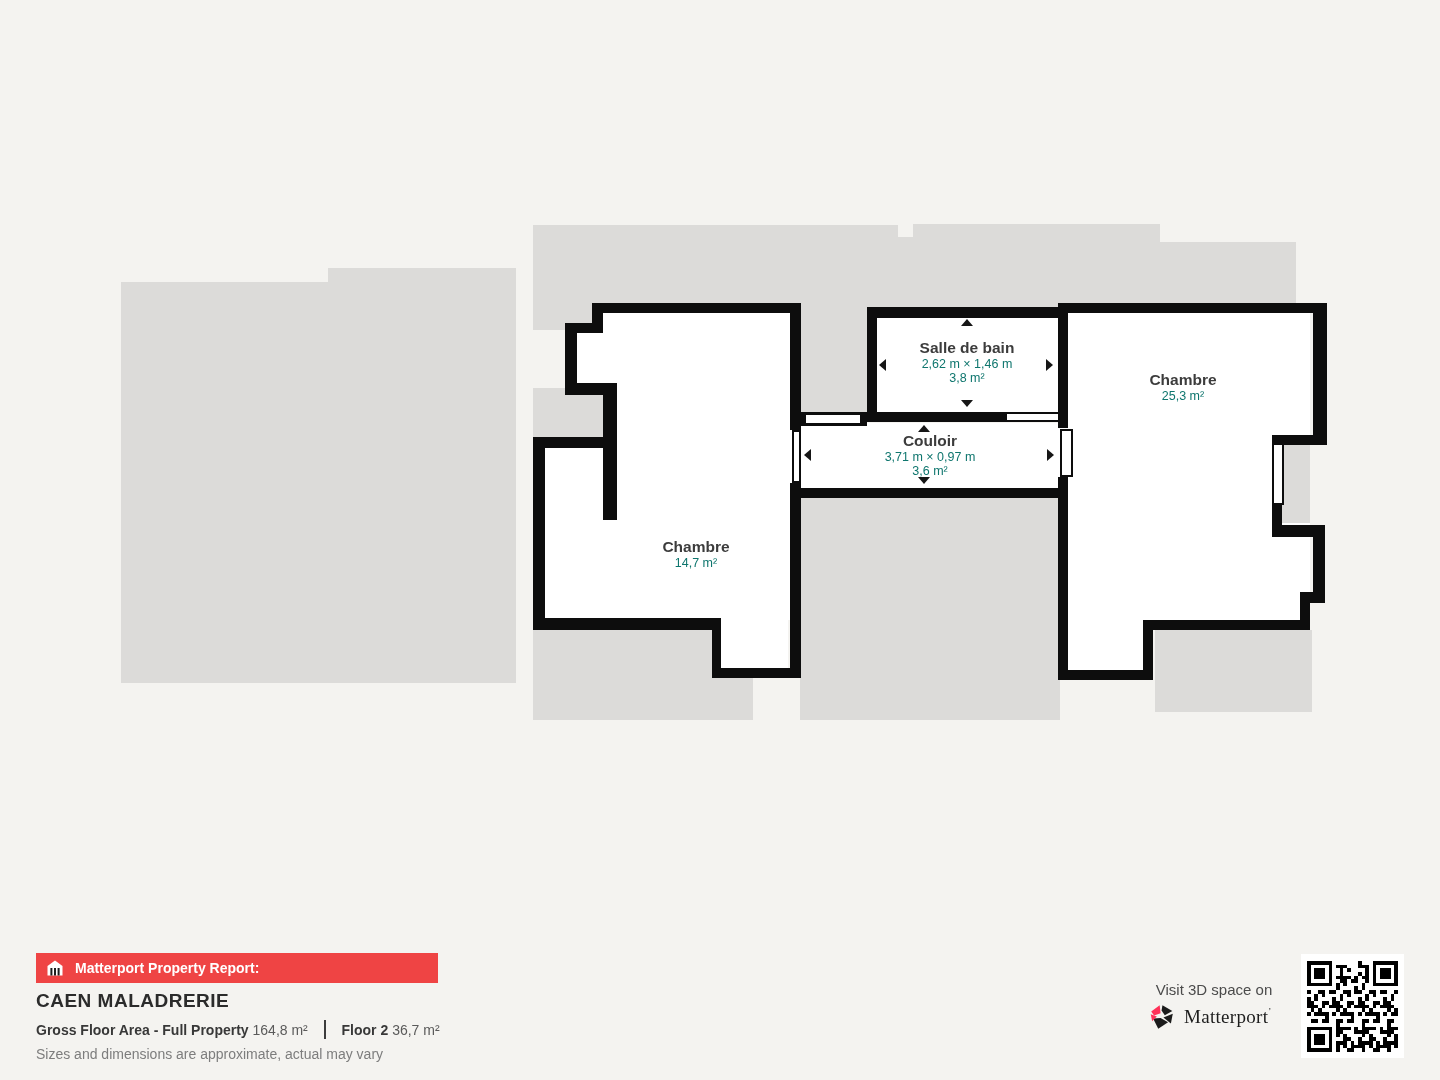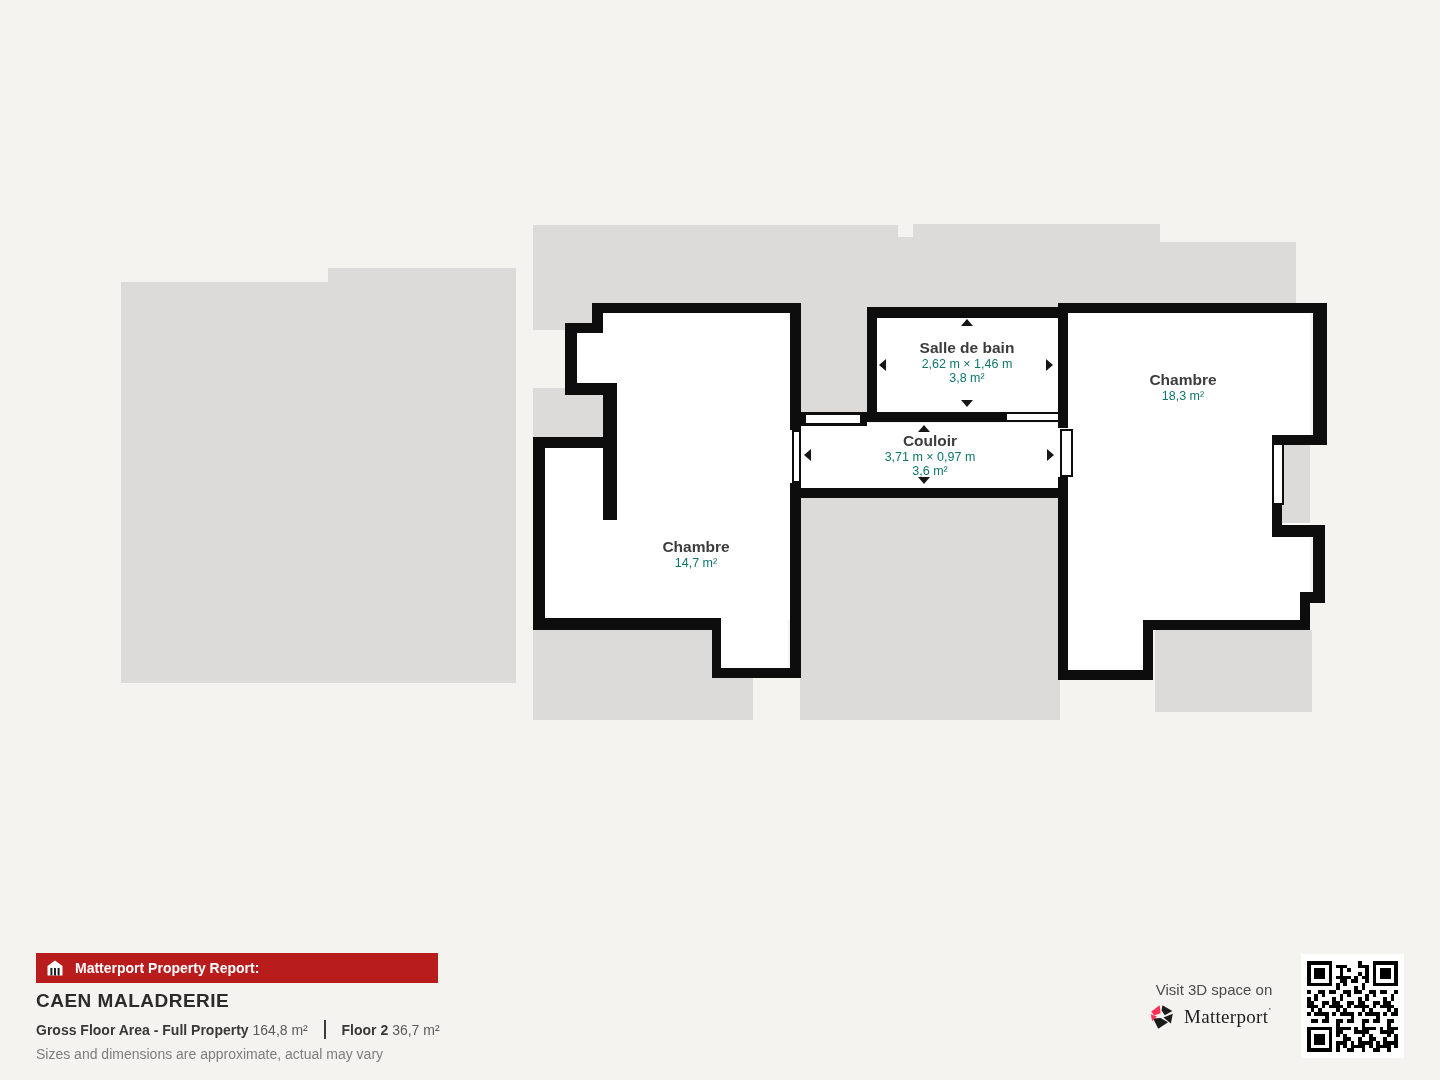--- a/index.html
+++ b/index.html
@@ -17,21 +17,21 @@
   .arr{position:absolute;width:0;height:0;}
   .arr.up{border-left:6px solid transparent;border-right:6px solid transparent;border-bottom:7px solid #161616;}
   .arr.down{border-left:6px solid transparent;border-right:6px solid transparent;border-top:7px solid #161616;}
   .arr.left{border-top:6px solid transparent;border-bottom:6px solid transparent;border-right:7px solid #161616;}
   .arr.right{border-top:6px solid transparent;border-bottom:6px solid transparent;border-left:7px solid #161616;}
   
   .room-label{position:absolute;transform:translateX(-50%);text-align:center;white-space:nowrap;}
   .room-title{font-size:15.5px;font-weight:bold;color:#3c3c3c;}
   .room-sub{font-size:12.5px;color:#0f766e;}
   
-  .report-bar{position:absolute;left:36px;top:953px;width:402px;height:30px;background:#b91c1c;
+  .report-bar{position:absolute;left:36px;top:953px;width:402px;height:30px;background:#ef4444;
               display:flex;align-items:center;}
   .report-bar-label{color:#ffffff;font-size:14px;font-weight:bold;margin-left:10px;}
   .property-name{position:absolute;left:36px;top:990px;font-size:19px;font-weight:bold;
                  color:#2b2b2b;letter-spacing:0.5px;}
   .stats-row{position:absolute;left:36px;top:1020px;font-size:14px;color:#5a5a5a;white-space:nowrap;}
   .stats-label{font-weight:bold;color:#383838;}
   .stats-divider{display:inline-block;width:2px;height:19px;background:#3c3c3c;
                  margin:0 12px;vertical-align:-4px;}
   .disclaimer{position:absolute;left:36px;top:1046px;font-size:14px;color:#7d7d7d;}
   
@@ -126,21 +126,21 @@
     <div class="room-sub">2,62 m × 1,46 m</div>
     <div class="room-sub">3,8 m²</div>
   </div>
   <div class="room-label" style="left:930px;top:432px;">
     <div class="room-title">Couloir</div>
     <div class="room-sub">3,71 m × 0,97 m</div>
     <div class="room-sub">3,6 m²</div>
   </div>
   <div class="room-label" style="left:1183px;top:371px;">
     <div class="room-title">Chambre</div>
-    <div class="room-sub">18,3 m²</div>
+    <div class="room-sub">25,3 m²</div>
   </div>
   <div class="room-label" style="left:696px;top:538px;">
     <div class="room-title">Chambre</div>
     <div class="room-sub">14,7 m²</div>
   </div>
 </div>
 
 <div class="report-bar">
   <span class="abs" style="position:static;margin-left:9px;display:inline-flex;">
     <svg width="20" height="20" viewBox="0 0 20 20">

